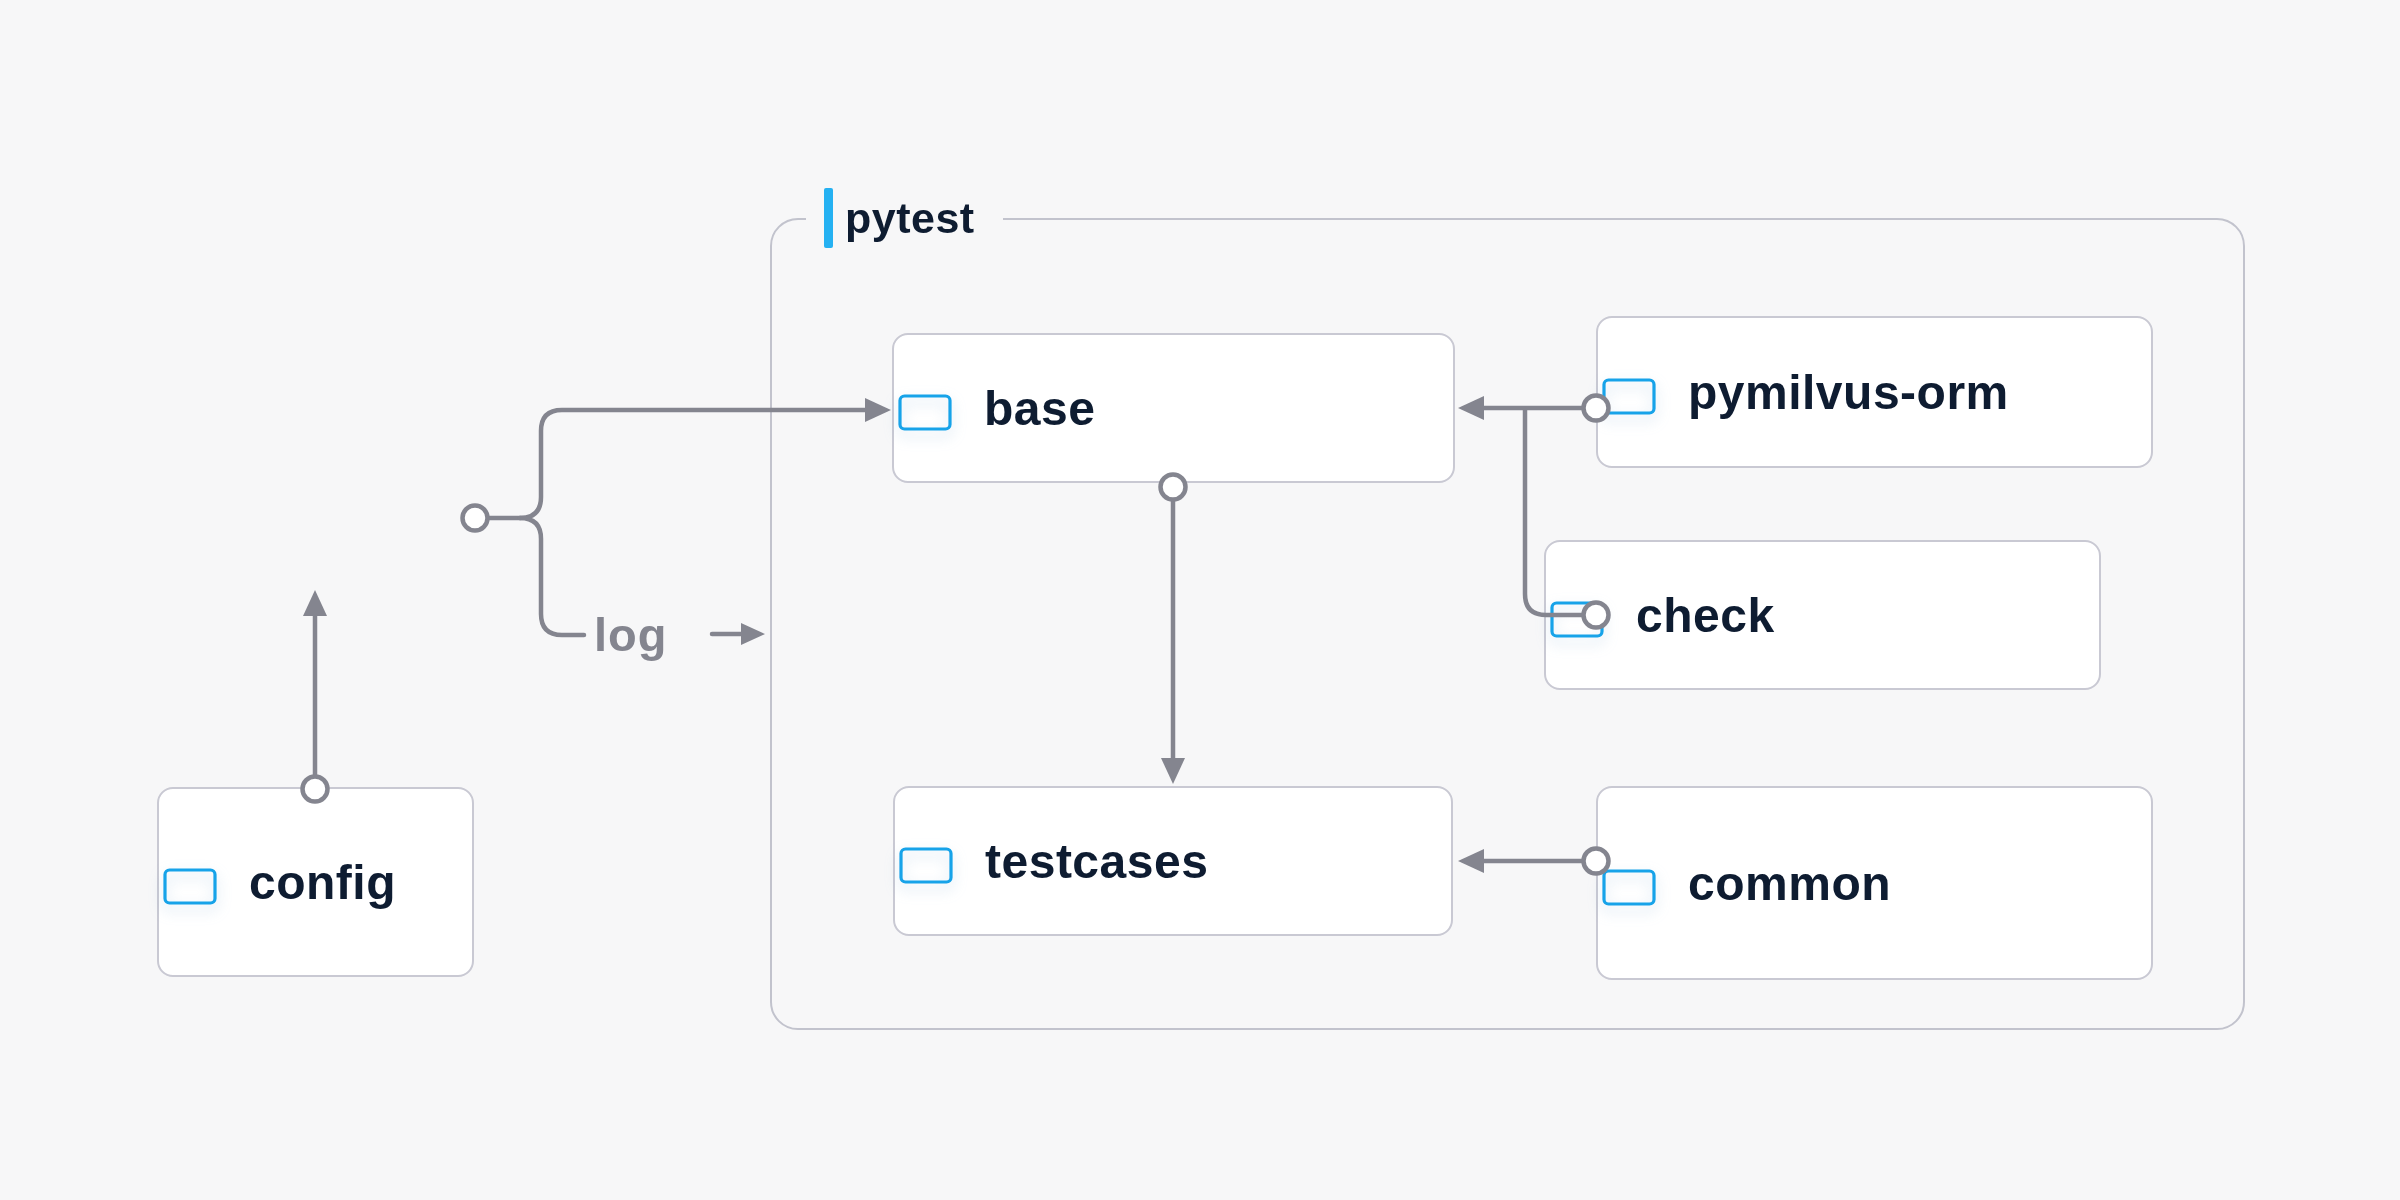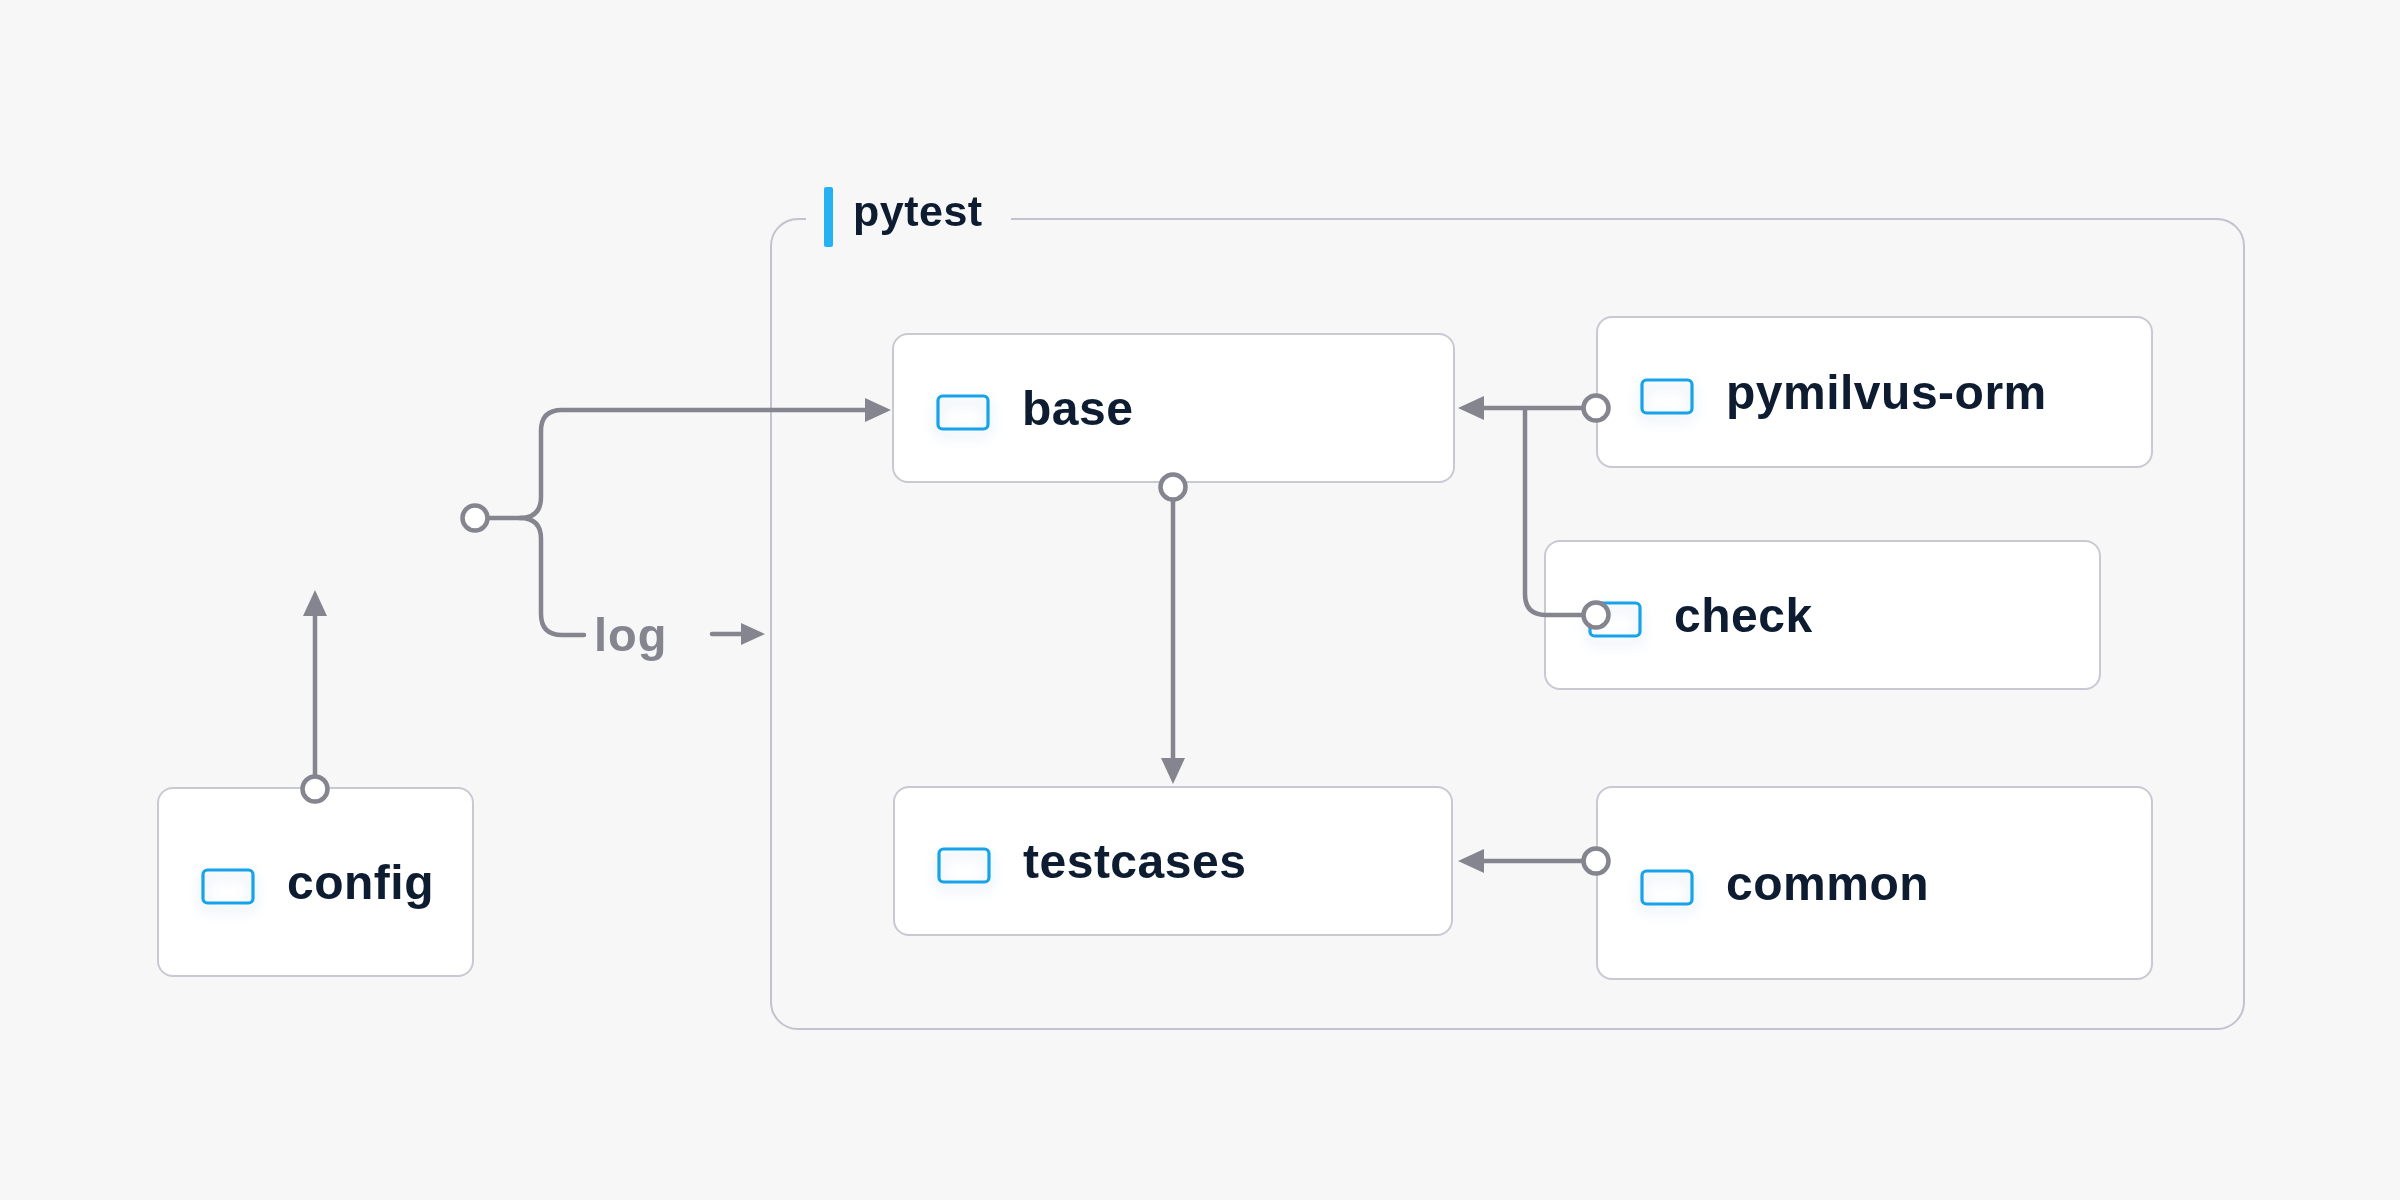--- a/index.html
+++ b/index.html
@@ -24,21 +24,21 @@
   .stage{position:relative;width:2400px;height:1200px;}
 
   .group-box{
     position:absolute;
     border:2.5px solid var(--group-border);
     border-radius:28px;
     z-index:1;
   }
   .group-label{
     position:absolute;
-    display:flex;gap:20px;
+    display:flex;align-items:center;gap:12px;
     background:var(--page-bg);
     padding:0 28px 0 18px;
     z-index:2;
   }
   .group-bar{
     width:9px;height:60px;
     background:var(--accent-blue);
     border-radius:2px;
   }
   .group-text{
@@ -46,21 +46,21 @@
     color:var(--text-navy);
     letter-spacing:0.5px;
   }
 
   .node{
     position:absolute;
     background:var(--node-bg);
     border:2px solid var(--node-border);
     border-radius:16px;
     display:flex;align-items:center;
-    padding-left:38px;gap:28px;
+    gap:28px;
     z-index:2;
   }
   .node-label{
     font-size:48px;font-weight:700;
     color:var(--text-navy);
     letter-spacing:0.5px;
     white-space:nowrap;
   }
   .folder{
     display:inline-flex;

